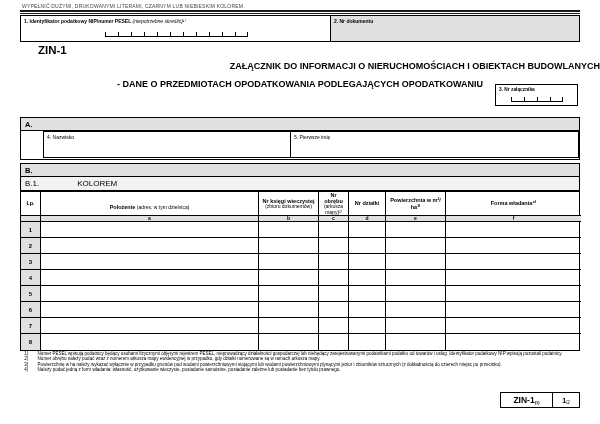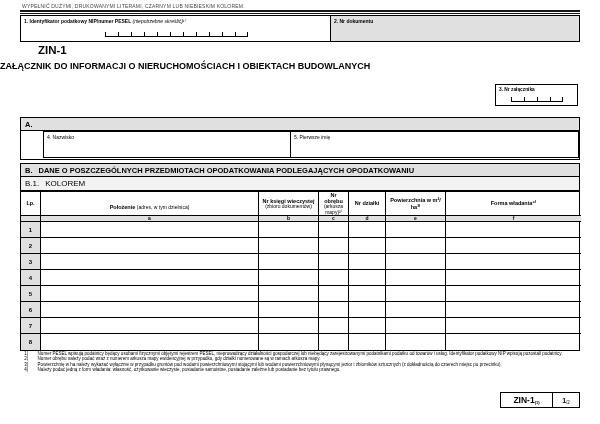--- a/index.html
+++ b/index.html
@@ -32,38 +32,38 @@
   .hbox-label { position: absolute; left: 3px; top: 2px; font-size: 5px; font-weight: bold; white-space: nowrap; }
   .hbox-label .note { font-weight: normal; font-style: italic; }
   .ticks { position: absolute; display: flex; }
   .ticks i { display: block; width: 13px; height: 5px; border-left: 1px solid #000; border-bottom: 1px solid #000; }
   .ticks i:last-child { border-right: 1px solid #000; }
   .ticks-nip { left: 84px; top: 16px; }
   .ticks-zal { left: 15px; top: 12px; }
   .ticks-zal i { width: 13px; }
   
   .form-code { position: absolute; left: 38px; top: 44px; font-size: 11.5px; font-weight: bold; }
-  .title1 { position: absolute; left: 0; top: 61px; width: 100%; text-align: left; font-size: 9px; font-weight: bold; }
+  .title1 { position: absolute; left: 0; top: 61px; width: 100%; text-align: right; font-size: 9px; font-weight: bold; }
   .title2 { position: absolute; left: 0; top: 79px; width: 100%; text-align: center; font-size: 9px; font-weight: bold; }
   
   .box3 { position: absolute; left: 495px; top: 84px; width: 83px; height: 22px; border: 1px solid #000; background: #fff; }
   .box3 .hbox-label { font-size: 4.8px; }
   
   .section-a { position: absolute; left: 20px; top: 117px; width: 560px; height: 43px; border: 1px solid #000; }
   .sec-head { background: #e0e0e0; border-bottom: 1px solid #000; height: 13px; display: flex; align-items: center; font-size: 7.5px; font-weight: bold; padding-left: 4px; }
   .sec-head .pfx { margin-right: 6px; }
   .seca-body { position: relative; height: 28px; }
   .field { position: absolute; top: 0; height: 27px; border: 1px solid #000; background: #fff; }
   .field-4 { left: 22px; width: 248px; }
   .field-5 { left: 270px; width: 288px; border-left: none; }
   .field-label { position: absolute; left: 3px; top: 2px; font-size: 5px; }
   
   .section-b-head { position: absolute; left: 20px; top: 163px; width: 560px; height: 14px; border: 1px solid #000; background: #e0e0e0; display: flex; align-items: center; font-size: 7.5px; font-weight: bold; padding-left: 4px; }
   .section-b-head .pfx { margin-right: 6px; }
-  .b1-bar { position: absolute; left: 20px; top: 177px; width: 560px; height: 14px; border: 1px solid #000; border-top: none; background: #f2f2f2; display: flex; align-items: center; font-size: 8px; padding-left: 4px; }
+  .b1-bar { position: absolute; left: 20px; top: 177px; width: 560px; height: 14px; border: 1px solid #000; border-top: none; background: #f2f2f2; display: flex; align-items: center; font-size: 8px; padding-left: 4px; gap: 32px; }
   .b1-bar .pfx { margin-right: 6px; }
   
   .grunty-table {
     position: absolute; left: 20px; top: 191px; width: 560px;
     display: grid;
     grid-template-columns: 20px 218px 60px 30px 37px 60px 135px;
     grid-template-rows: 24px 6px repeat(8, 16px);
     border: 1px solid #000;
     background: #fff;
   }
@@ -113,20 +113,21 @@
           <i></i>
         </div>
     </div>
     <div class="hbox hbox-2">
       <div class="hbox-label">2. Nr dokumentu</div>
     </div>
   </div>
 
   <div class="form-code">ZIN-1</div>
   <div class="title1">ZAŁĄCZNIK DO INFORMACJI O NIERUCHOMOŚCIACH I OBIEKTACH BUDOWLANYCH</div>
+  <div class="title2">- DANE O PRZEDMIOTACH OPODATKOWANIA PODLEGAJĄCYCH OPODATKOWANIU</div>
 
   <div class="box3">
     <div class="hbox-label">3. Nr załącznika</div>
     <div class="ticks ticks-zal">
         <i></i>
         <i></i>
         <i></i>
         <i></i>
       </div>
   </div>
@@ -140,21 +141,20 @@
         <div class="field-label">4. Nazwisko</div>
       </div>
       <div class="field field-5">
         <div class="field-label">5. Pierwsze imię</div>
       </div>
     </div>
   </div>
 
   <div class="section-b-head">
     <span class="pfx">B.</span>
-    <span>DANE O POSZCZEGÓLNYCH PRZEDMIOTACH OPODATKOWANIA PODLEGAJĄCYCH OPODATKOWANIU</span>
   </div>
   <div class="b1-bar">
     <span class="pfx">B.1.</span>
     <span>KOLOREM</span>
   </div>
 
   <div class="grunty-table">
 
     <div class="c hc">
         <span class="t">Lp.</span>

